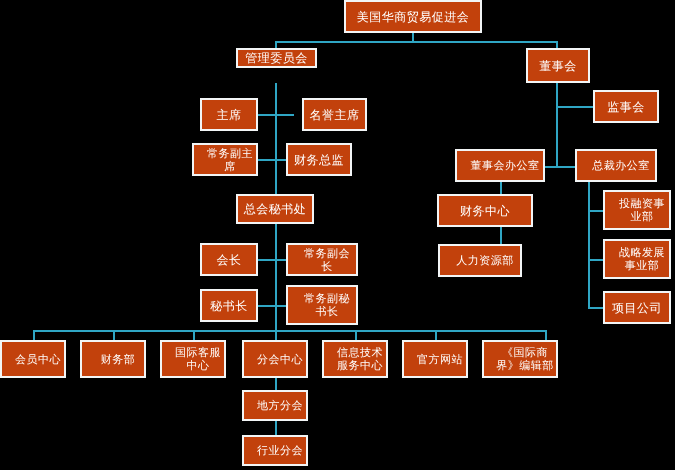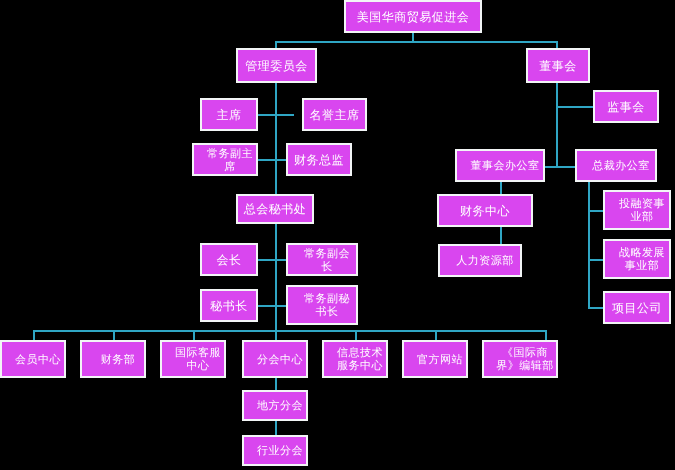--- a/index.html
+++ b/index.html
@@ -11,21 +11,21 @@
     position: relative;
     width: 675px;
     height: 470px;
     background: #000000;
     font-family: "Liberation Serif", "DejaVu Serif", serif;
     overflow: hidden;
   }
   .node {
     position: absolute;
     box-sizing: border-box;
-    background: #d946ef;
+    background: #c2410c;
     border: 2px solid #f2f5f6;
     color: #ffffff;
     display: flex;
     align-items: center;
     justify-content: center;
     text-align: center;
     font-size: 12px;
     line-height: 14px;
     letter-spacing: 0.5px;
     padding: 0 2px;
@@ -77,21 +77,21 @@
   <div class="conn h" style="left:481px; top:211px; width:20px;"></div>
   <div class="conn h" style="left:481px; top:261px; width:20px;"></div>
 
   <div class="conn v" style="left:588px; top:181px; height:127px;"></div>
   <div class="conn h" style="left:588px; top:210px; width:15px;"></div>
   <div class="conn h" style="left:588px; top:259px; width:15px;"></div>
   <div class="conn h" style="left:588px; top:307px; width:15px;"></div>
 
   <div class="node" style="left:344px; top:0px; width:138px; height:33px;">美国华商贸易促进会</div>
 
-  <div class="node" style="left:236px; top:48px; width:81px; height:35px;font-family:Liberation Serif, serif;">管理委员会</div>
+  <div class="node" style="left:236px; top:48px; width:81px; height:20px;font-family:Liberation Serif, serif;">管理委员会</div>
 
   <div class="node" style="left:526px; top:48px; width:64px; height:35px;">董事会</div>
 
   <div class="node" style="left:200px; top:98px; width:58px; height:33px;">主席</div>
 
   <div class="node" style="left:286px; top:98px; width:65px; height:33px;margin-left:16px;">名誉主席</div>
 
   <div class="node small" style="left:192px; top:143px; width:66px; height:33px;">常务副主席</div>
 
   <div class="node" style="left:286px; top:143px; width:66px; height:33px;">财务总监</div>

